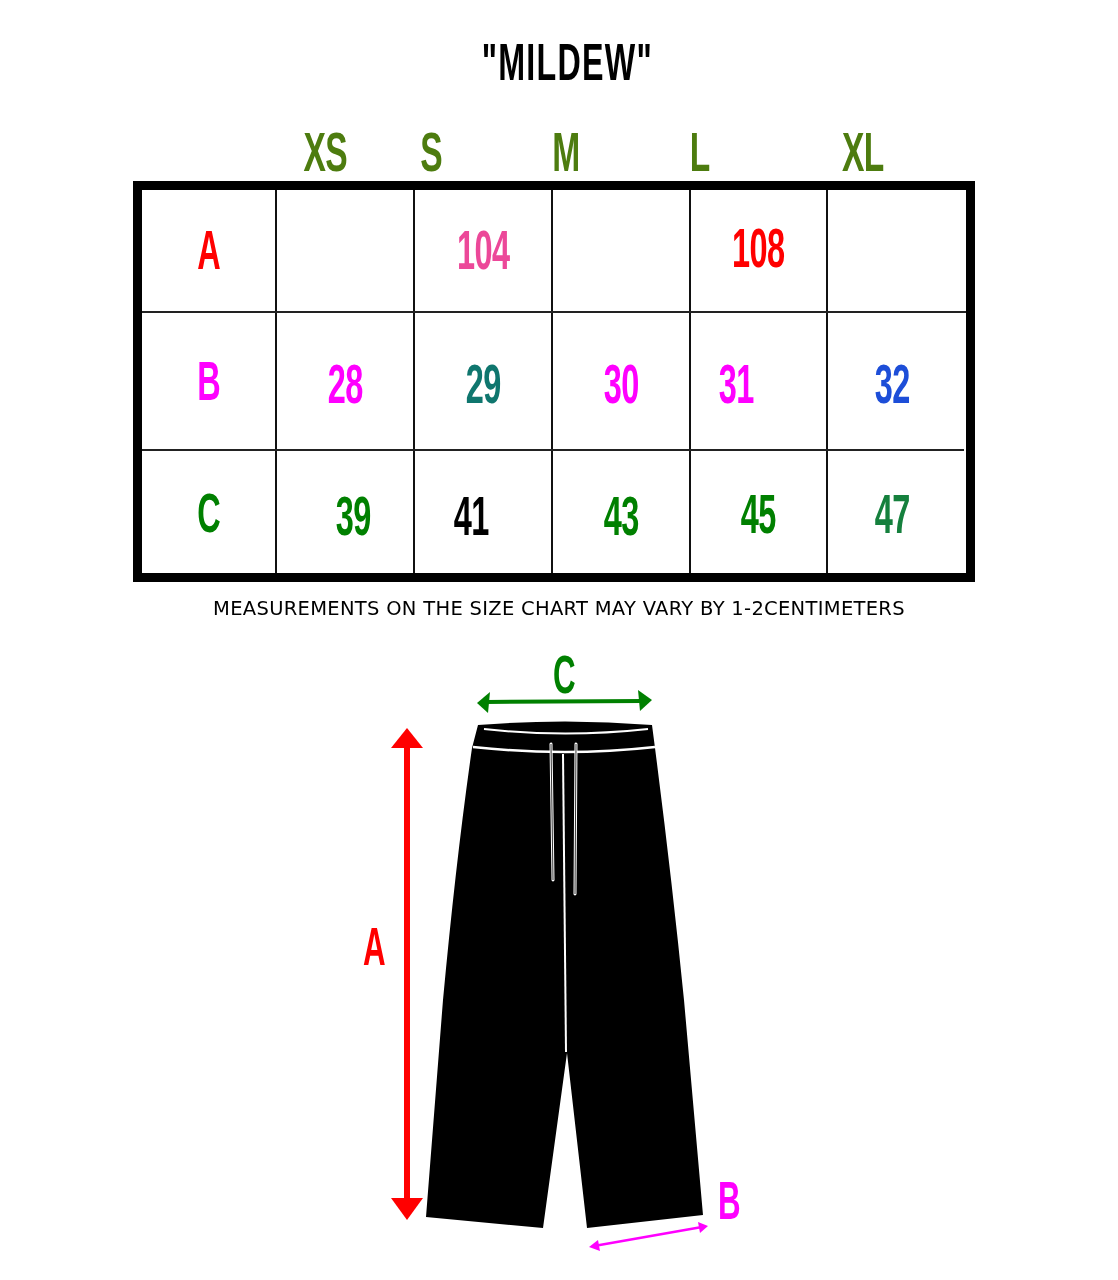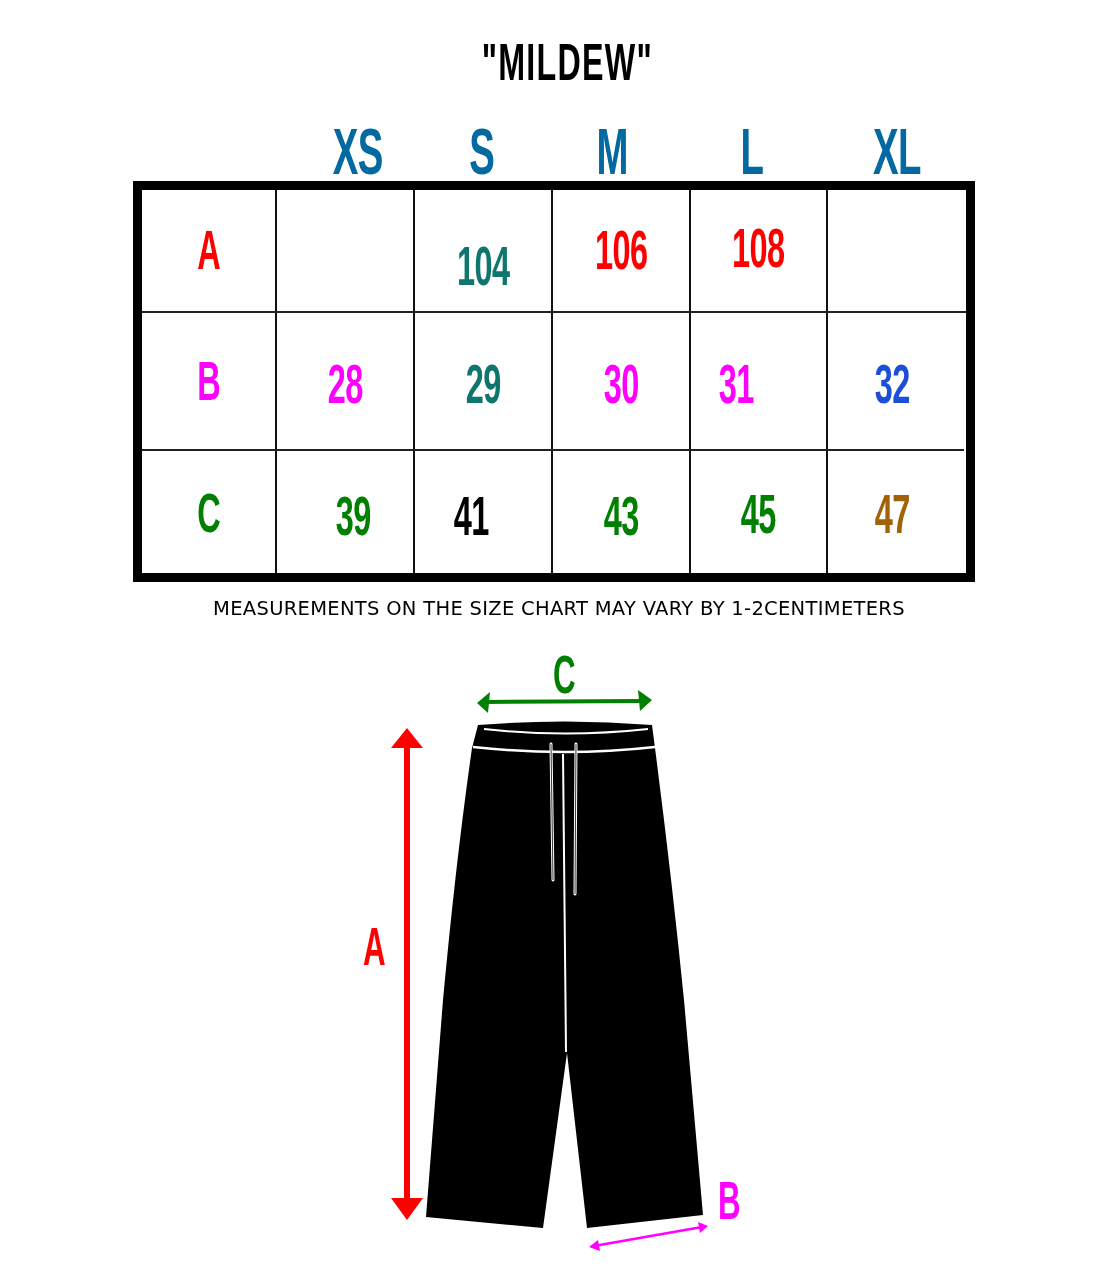--- a/index.html
+++ b/index.html
@@ -6,22 +6,22 @@
   body { width: 1118px; height: 1280px; position: relative; overflow: hidden; font-family: "Liberation Sans", sans-serif; }
   .stencil { font-family: "Liberation Sans Narrow", "Liberation Sans", sans-serif; font-stretch: condensed; letter-spacing: -1px; }
 
   #title {
     position: absolute; left: 0; width: 1118px; top: 34px; text-align: center;
     font-size: 52px; font-weight: 700; color: #000; transform: scaleX(0.62); transform-origin: 581px 0;
     line-height: 56px; letter-spacing: 2px;
   }
 
   .size-header {
-    position: absolute; top: 124px; width: 138px; text-align: center;
-    font-size: 64px; font-weight: 700; color: #0369a1; line-height: 56px;
+    position: absolute; top: 124px; width: 138px; text-align: left;
+    font-size: 56px; font-weight: 700; color: #4d7c0f; line-height: 56px;
   }
   .size-header span { display: inline-block; transform: scaleX(0.6); }
 
   #table {
     position: absolute; left: 133px; top: 181px; width: 842px; height: 401px;
     box-sizing: border-box; border: 9px solid #000; background: #fff;
   }
   .vline { position: absolute; top: 0; bottom: 0; width: 2px; background: #111; }
   .hline { position: absolute; left: 0; right: 0; height: 2px; background: #222; }
 
@@ -55,37 +55,36 @@
 
   <div class="vline" style="left:133px"></div>
   <div class="vline" style="left:271px"></div>
   <div class="vline" style="left:409px"></div>
   <div class="vline" style="left:547px"></div>
   <div class="vline" style="left:684px"></div>
   <div class="hline" style="top:121px"></div>
   <div class="hline" style="top:259px; right:2px"></div>
 
   <div class="cell stencil" style="left:0; width:133px; top:30px; color:#ff0000"><span>A</span></div>
-  <div class="cell stencil" style="left:273px; width:136px; top:46px; color:#0f766e"><span>104</span></div>
-  <div class="cell stencil" style="left:411px; width:136px; top:30px; color:#ff0000"><span>106</span></div>
+  <div class="cell stencil" style="left:273px; width:136px; top:30px; color:#ec4899"><span>104</span></div>
   <div class="cell stencil" style="left:549px; width:135px; top:28px; color:#ff0000"><span>108</span></div>
 
   <div class="cell stencil" style="left:0; width:133px; top:161px; color:#ff00ff"><span>B</span></div>
   <div class="cell stencil" style="left:135px; width:136px; top:164px; color:#ff00ff"><span>28</span></div>
   <div class="cell stencil" style="left:273px; width:136px; top:164px; color:#0f766e"><span>29</span></div>
   <div class="cell stencil" style="left:411px; width:136px; top:164px; color:#ff00ff"><span>30</span></div>
   <div class="cell stencil" style="left:527px; width:135px; top:164px; color:#ff00ff"><span>31</span></div>
   <div class="cell stencil" style="left:686px; width:128px; top:164px; color:#1d4ed8"><span>32</span></div>
 
   <div class="cell stencil" style="left:0; width:133px; top:293px; color:#008000"><span>C</span></div>
   <div class="cell stencil" style="left:135px; width:152px; top:296px; color:#008000"><span>39</span></div>
   <div class="cell stencil" style="left:273px; width:112px; top:296px; color:#000000"><span>41</span></div>
   <div class="cell stencil" style="left:411px; width:136px; top:296px; color:#008000"><span>43</span></div>
   <div class="cell stencil" style="left:549px; width:135px; top:294px; color:#008000"><span>45</span></div>
-  <div class="cell stencil" style="left:686px; width:128px; top:294px; color:#a16207"><span>47</span></div>
+  <div class="cell stencil" style="left:686px; width:128px; top:294px; color:#15803d"><span>47</span></div>
 </div>
 
 <div id="note">MEASUREMENTS ON THE SIZE CHART MAY VARY BY 1-2CENTIMETERS</div>
 
 <svg id="diagram" width="1118" height="1280" viewBox="0 0 1118 1280">
 
   <g>
     <path d="M478,725 Q565,718 652,725 L655,748 Q672,880 684,1000 L703,1215 L587,1228 L567,1053 L543,1228 L426,1217 L443,1000 Q456,860 472,748 Z" fill="#000"></path>
 
     <path d="M484,729 Q565,738 648,729" stroke="#fff" stroke-width="2" fill="none"></path>

